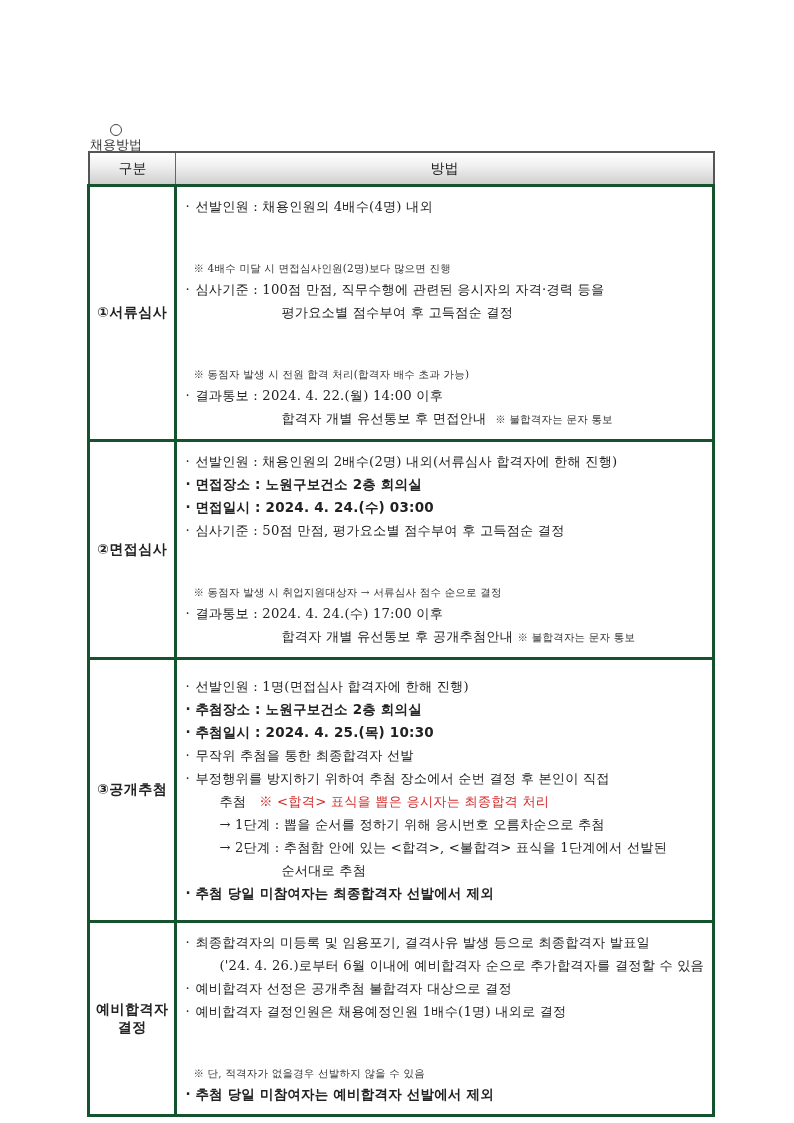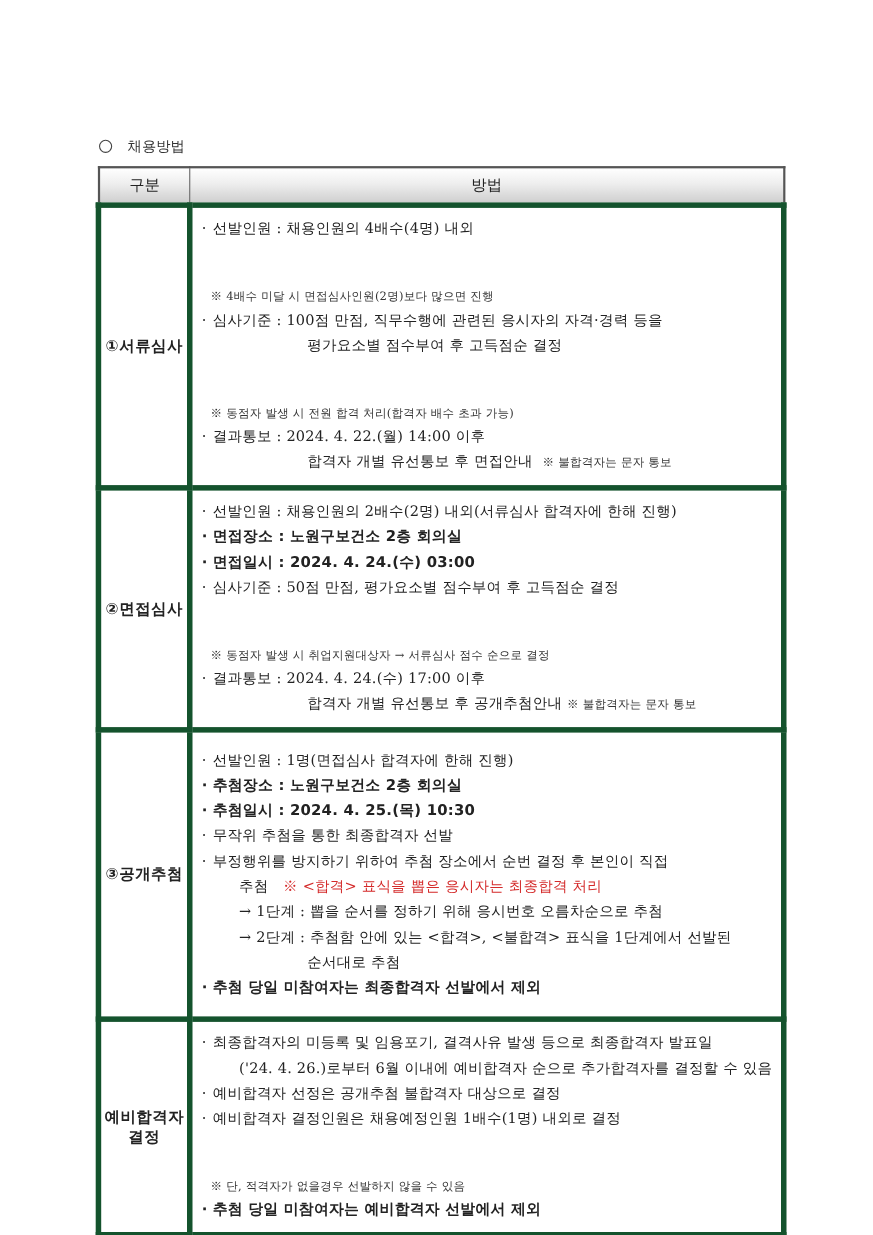--- a/index.html
+++ b/index.html
@@ -1,22 +1,22 @@
 <!DOCTYPE html>
 <html><head>
   <meta charset="utf-8">
   <style>
     html, body { margin: 0; padding: 0; background: #ffffff; }
     body { width: 794px; height: 1123px; position: relative; font-family: "DejaVu Serif", "Liberation Serif", serif; color: #222; overflow: hidden; }
-    .section-title { position: absolute; left: 90px; top: 124px; font-size: 13px; color: #333; display: flex; align-items: center; gap: 14px; }
+    .section-title { position: absolute; left: 90px; top: 124px; font-size: 13px; color: #333; display: flex; align-items: center; gap: 0; flex-direction: column; }
     .circle-icon { display: inline-block; width: 12px; height: 12px; border: 1px solid #444; border-radius: 50%; box-sizing: border-box; }
     table.method { position: absolute; left: 87px; top: 151px; width: 628px; border-collapse: collapse; border: 2px solid #555; }
     table.method th { height: 29px; font-weight: normal; font-size: 14px; border: 1px solid #666; border-bottom: 2px solid #888; background: linear-gradient(to bottom, #ffffff 0%, #eeeeee 45%, #cfcfcf 100%); color: #222; }
     table.method th.col-cat { width: 90px; }
-    table.method td { border: 5px solid #14532d; vertical-align: middle; }
+    table.method td { border: 3px solid #14532d; vertical-align: middle; }
     td.cat { text-align: center; font-size: 14px; font-weight: bold; font-family: "DejaVu Sans", "Liberation Sans", sans-serif; color: #222; letter-spacing: 0.5px; }
     td.cat.light { font-weight: bold; }
     td.body { padding: 8px 8px 8px 8px; }
     .line { font-size: 13.2px; line-height: 23px; white-space: nowrap; letter-spacing: 0.2px; }
     .line.indent { padding-left: 96px; }
     .line.indent2 { padding-left: 8px; margin-left: 26px; }
     .line.note { font-size: 10.5px; line-height: 20px; padding-left: 8px; color: #333; margin-top: 40px; }
     .line.bold { font-weight: bold; font-family: "DejaVu Sans", "Liberation Sans", sans-serif; font-size: 13.5px; }
     .bullet { display: inline-block; width: 10px; }
     .red { color: #d42a2a; }

